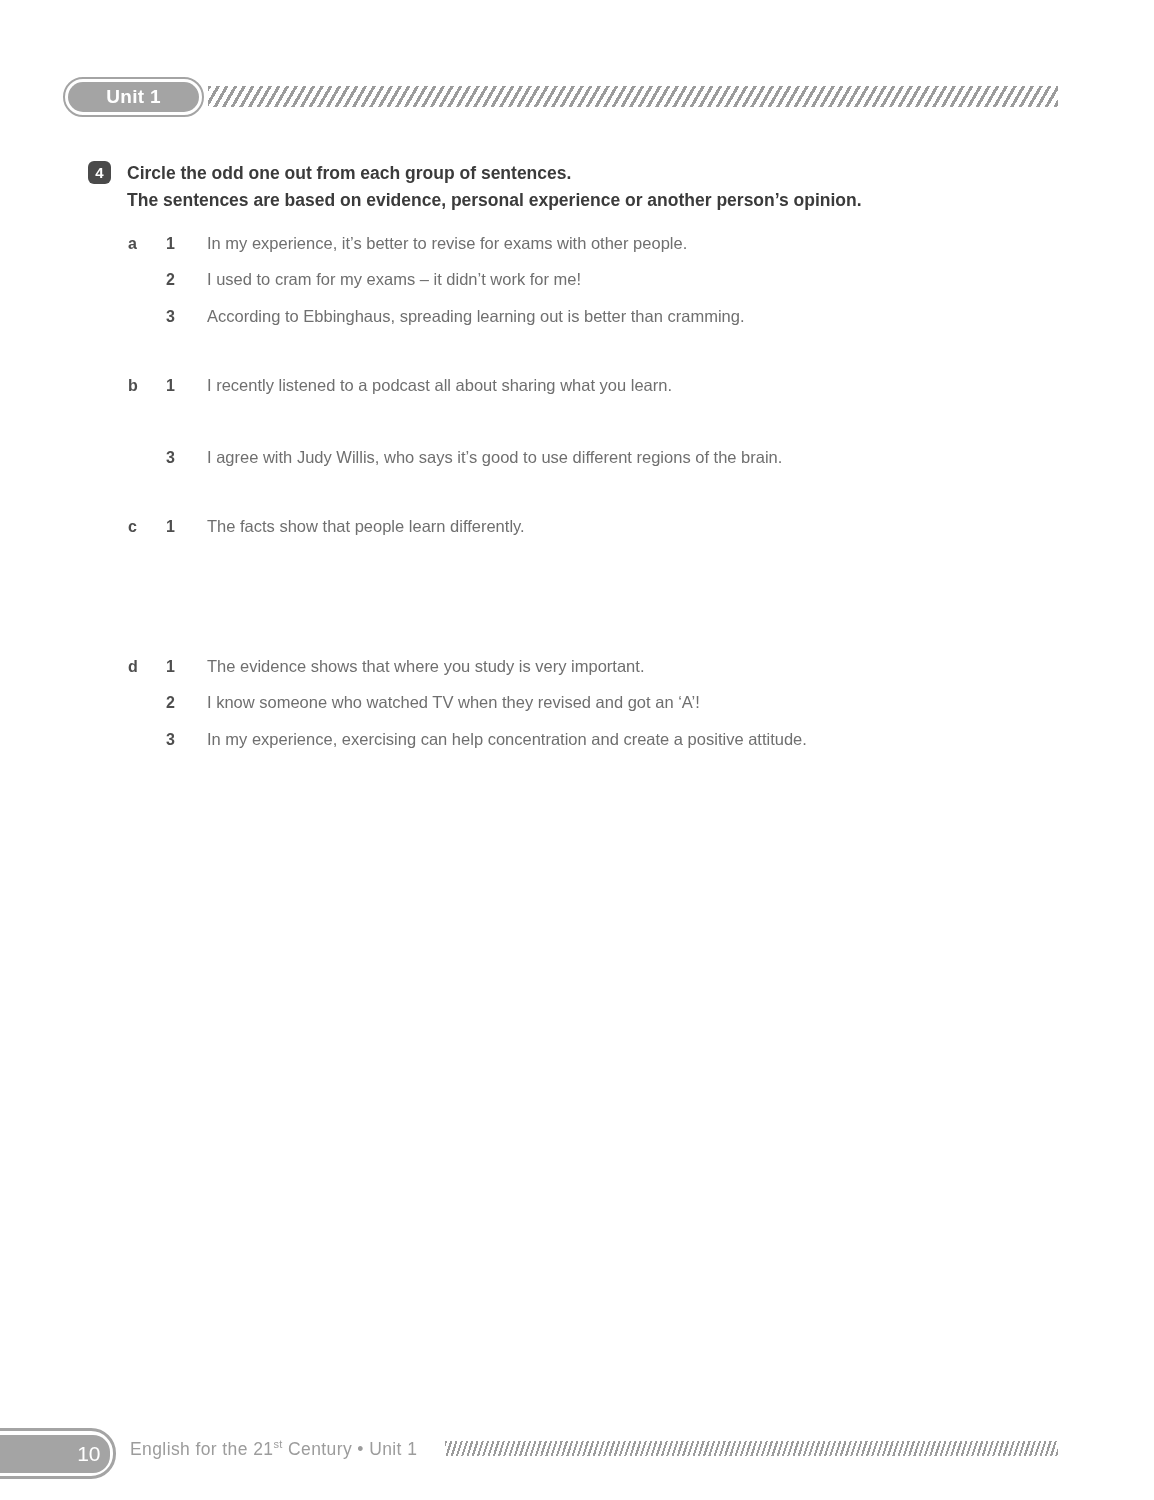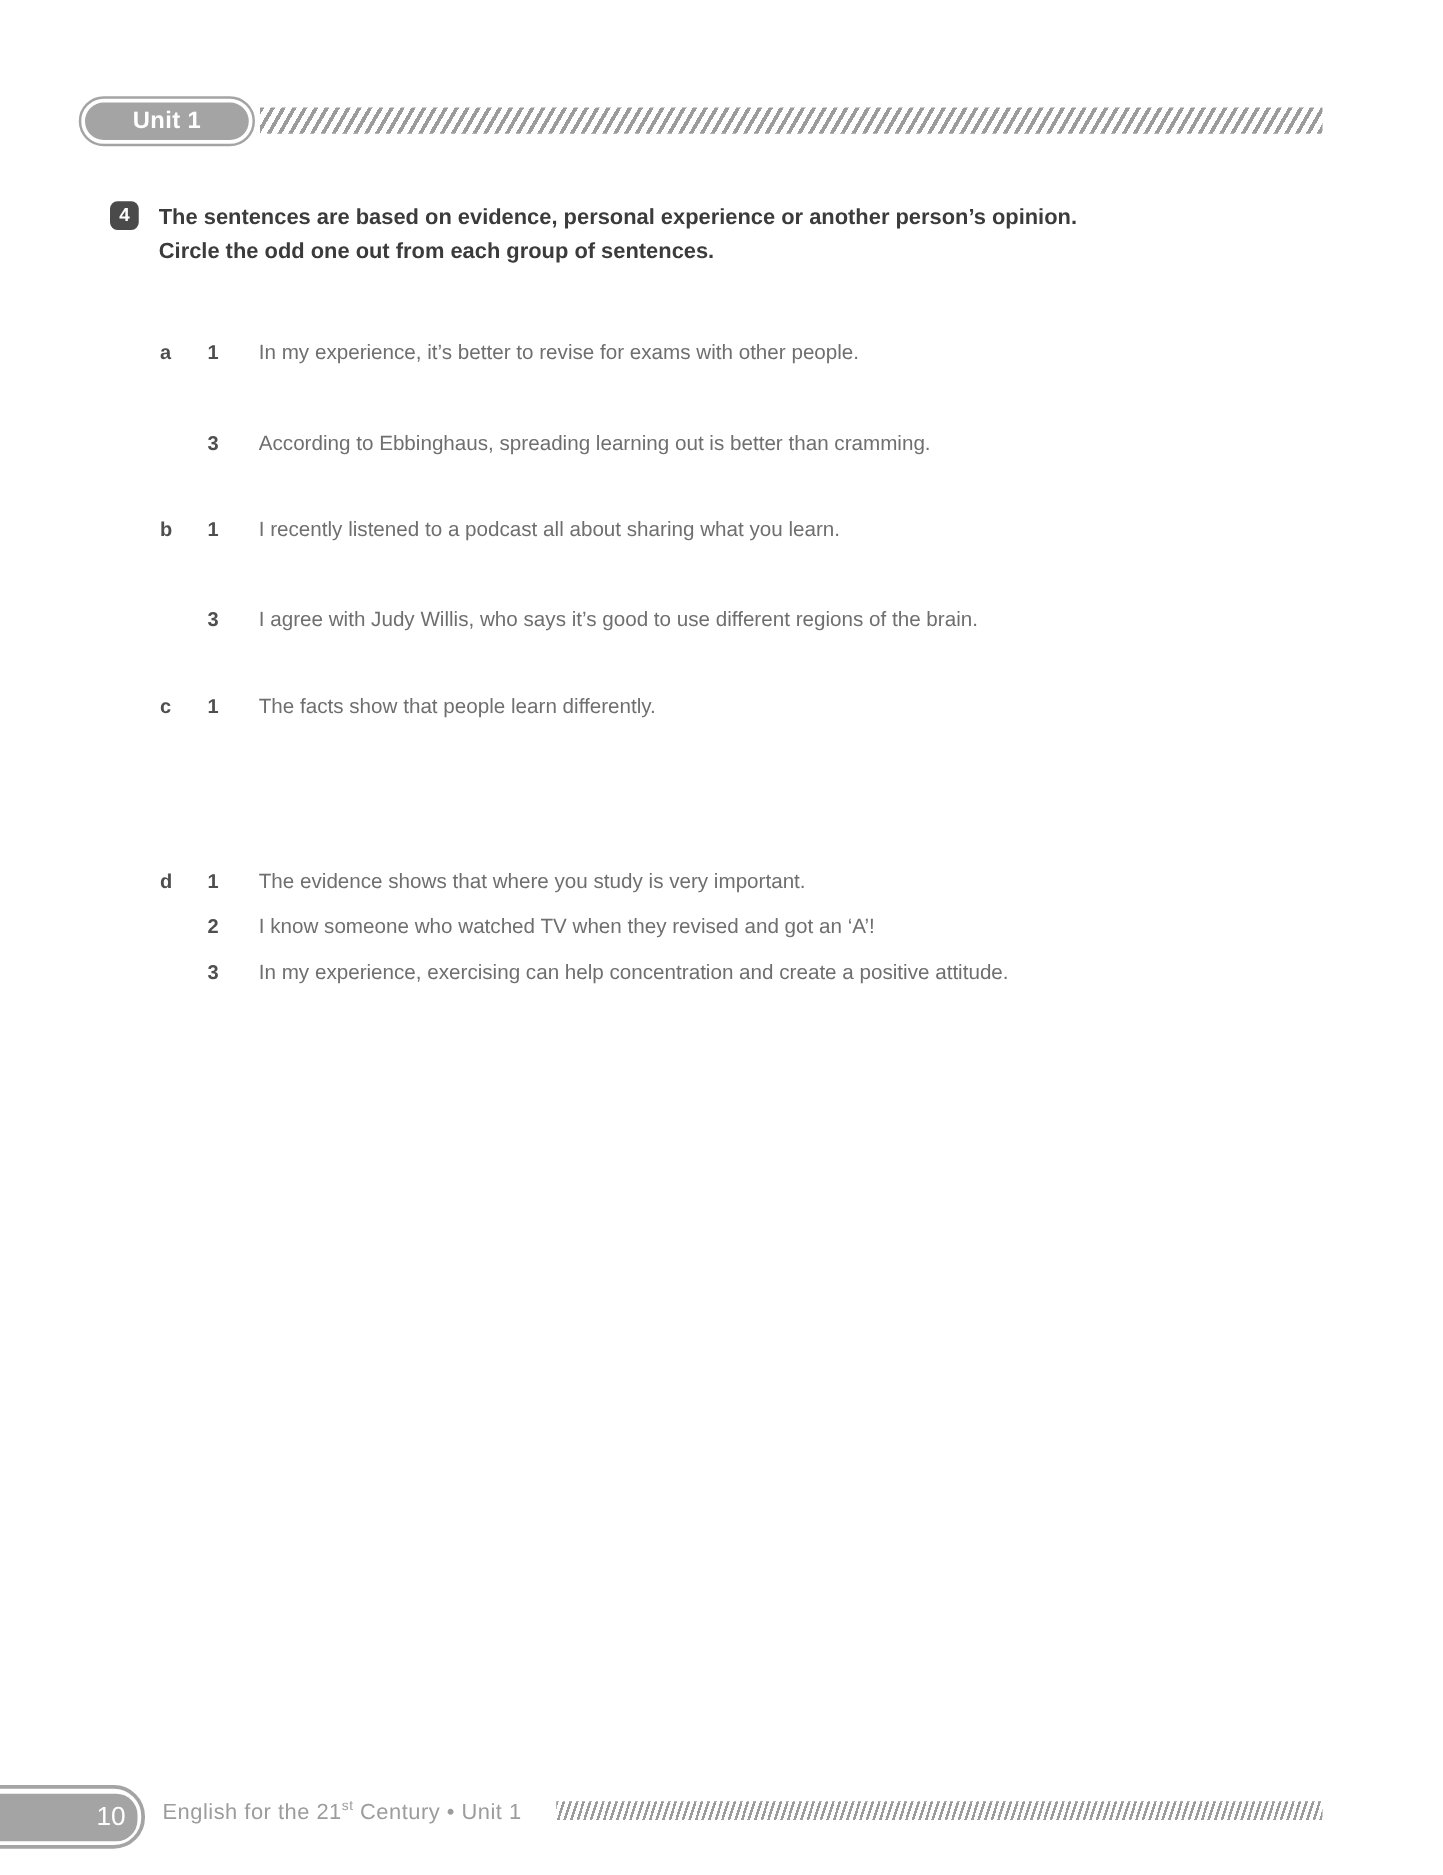--- a/index.html
+++ b/index.html
@@ -78,21 +78,20 @@
   }
 
   
   .row {
     position: absolute;
     left: 128px;
     width: 960px;
     font-size: 16.5px;
     color: #6f6f6f;
     white-space: nowrap;
-    margin-top: 39px;
   }
   .row .letter {
     display: inline-block;
     width: 38px;
     font-weight: bold;
     font-size: 16px;
     color: #4e4e4e;
   }
   .row .num {
     display: inline-block;
@@ -154,27 +153,30 @@
 
 <div class="page">
 
   <div class="unit-pill-outer">
     <div class="unit-pill-inner">Unit 1</div>
   </div>
   <div class="header-stripes"></div>
 
   <div class="ex-badge">4</div>
   <div class="instruction">
+    <div>Circle the odd one out from each group of sentences.</div>
     <div>The sentences are based on evidence, personal experience or another person’s opinion.</div>
-    <div>Circle the odd one out from each group of sentences.</div>
   </div>
 
   <div class="row" style="top:234px">
     <span class="letter">a</span><span class="num">1</span><span>In my experience, it’s better to revise for exams with other people.</span>
   </div>
+  <div class="row" style="top:270px">
+    <span class="letter"></span><span class="num">2</span><span>I used to cram for my exams – it didn’t work for me!</span>
+  </div>
   <div class="row" style="top:307px">
     <span class="letter"></span><span class="num">3</span><span>According to Ebbinghaus, spreading learning out is better than cramming.</span>
   </div>
 
   <div class="row" style="top:376px">
     <span class="letter">b</span><span class="num">1</span><span>I recently listened to a podcast all about sharing what you learn.</span>
   </div>
   <div class="row" style="top:448px">
     <span class="letter"></span><span class="num">3</span><span>I agree with Judy Willis, who says it’s good to use different regions of the brain.</span>
   </div>

